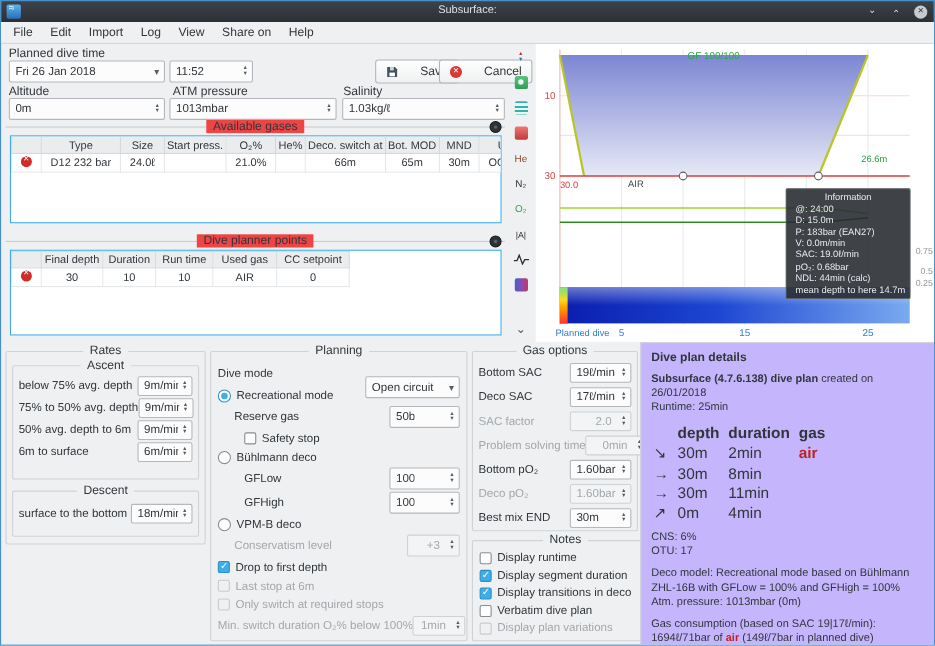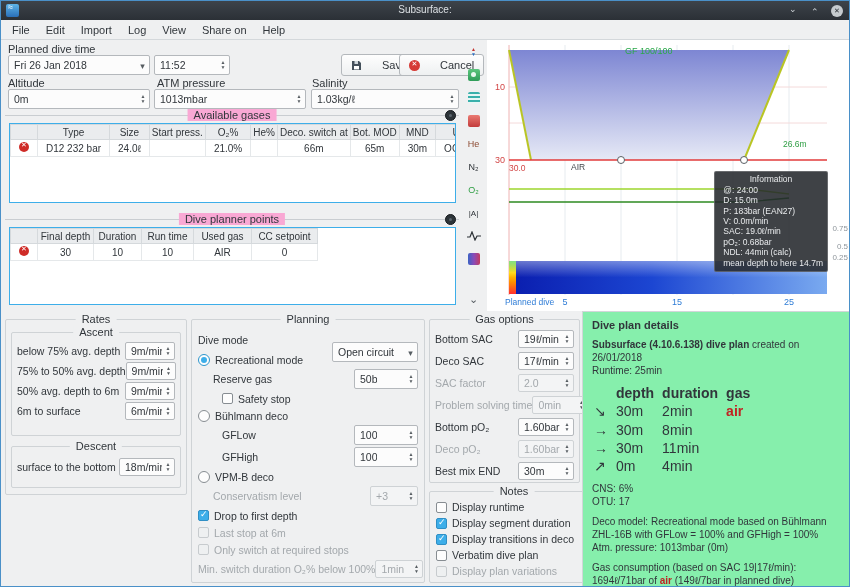--- a/index.html
+++ b/index.html
@@ -29,21 +29,21 @@
   .ctrl { display:inline-flex; align-items:center; height:20px; background:#fcfcfc;
     border:1px solid #b4b8bc; border-radius:2px; overflow:hidden; flex:none; }
   .ctrl .val { flex:1; padding:0 5px; white-space:nowrap; overflow:hidden; font-size:10.5px; }
   .combo .arrow { width:13px; text-align:center; color:#565c61; }
   .combo .arrow::after { content:"▾"; font-size:9px; }
   .spin .btns { width:12px; height:100%; display:flex; flex-direction:column;
     align-items:center; justify-content:center; color:#565c61; }
   .spin .btns::before { content:"▲"; font-size:5px; line-height:5px; }
   .spin .btns::after  { content:"▼"; font-size:5px; line-height:5px; }
   .ctrl.dis { background:#f3f4f5; border-color:#ced2d5; }
-  .ctrl.dis .val { color:#a3a8ac; }
+  .ctrl.dis .val { color:#a3a8ac;text-align:right; }
   .btn { position:absolute; height:22px; display:flex; align-items:center; gap:20px; padding:0 9px;
     background:linear-gradient(#fefefe,#eef0f1); border:1px solid #b4b8bc; border-radius:3px; }
   .cancel-glyph { width:11px; height:11px; border-radius:50%; background:#d63a35; position:relative; flex:none; }
   .cancel-glyph::after { content:"✕"; position:absolute; left:2.5px; top:0; color:#fff; font-size:7px; }
   .dis-text { color:#a3a8ac; }
 
   
   .cb { width:11px; height:11px; border:1px solid #878d92; border-radius:2px; background:#fdfdfd;
     display:inline-block; flex:none; position:relative; margin-right:5px; }
   .cb.checked { background:#3daee9; border-color:#2f8fc5; }
@@ -51,21 +51,21 @@
   .cb.dis { background:#eef0f1; border-color:#c7cbce; }
   .radio { width:12px; height:12px; border:1px solid #878d92; border-radius:50%; background:#fdfdfd;
     display:inline-block; flex:none; position:relative; margin-right:5px; }
   .radio.sel { border-color:#2e96cc; }
   .radio.sel::after { content:""; position:absolute; inset:2px; border-radius:50%; background:#3daee9; }
 
   
   .flatgroup { position:absolute; }
   .fg-line { position:absolute; top:6px; left:0; right:0; height:1px; background:#c9cdd1; }
   .fg-title { position:absolute; top:0; left:50%; transform:translateX(-50%);
-    background:#f9a8d4; padding:0 6px; white-space:nowrap; }
+    background:#ef4444; padding:0 6px; white-space:nowrap; }
   .gb-add { position:absolute; top:1px; right:3px; width:11px; height:11px; border-radius:50%;
     background:#2d3439; border:1px solid #16191c; }
   .gb-add::after { content:""; position:absolute; inset:3px; border-radius:50%; background:#5a646c; }
   .tablebox { position:absolute; background:#fff; border:1px solid #3daee9; overflow:hidden; }
   table.grid { border-collapse:collapse; table-layout:fixed; }
   .grid th { background:#eaecee; border:1px solid #d5d9dc; font-weight:normal; font-size:10px;
     padding:1px 2px; height:15px; overflow:hidden; white-space:nowrap; }
   .grid td { border:1px solid #e5e8ea; font-size:10px; text-align:center; padding:1px 8px;
     height:17px; background:#fff; overflow:hidden; white-space:nowrap; }
   .del-icon { display:inline-block; width:10px; height:10px; border-radius:50%; background:#cf2b27; position:relative; }
@@ -113,21 +113,21 @@
   .panel-body { position:absolute; inset:0; padding:11px 7px 4px; display:flex; flex-direction:column; }
   .p-row { display:flex; align-items:center; min-height:15px; margin-bottom:2px; }
   .p-row .lab { font-size:10.5px; }
   .ind1 { padding-left:15px; } .ind2 { padding-left:24px; }
   .ml-auto { margin-left:auto; }
   .w86 { width:86px;margin-top:23px; } .w64 { width:64px;gap:28px; } .w52 { width:56px; }
   .w50 { width:50px; } .w48 { width:48px; } .h18 { height:18px; }
   .tiny { font-size:9px; }
 
   #details-panel { position:absolute; left:581px; top:310px; width:269px; height:277px;
-    background:#86efac; border:1px solid #d2d6d9; padding:5px 9px; overflow:hidden; font-size:10px; line-height:1.3; }
+    background:#c4b5fd; border:1px solid #d2d6d9; padding:5px 9px; overflow:hidden; font-size:10px; line-height:1.3; }
   .dp-title { font-weight:bold; font-size:11px; margin:1px 0 6px; }
   .plan-table { border-collapse:collapse; margin:7px 0 7px 2px; font-size:14px; }
   .plan-table th { font-weight:bold; text-align:left; padding:0 8px 0 0; }
   .plan-table td { padding:0 8px 0 0; }
   .gas-red { color:#c02222; font-weight:bold; }
   .dp-block { margin-top:7px; }
 </style>
 </head>
 <body>
 
@@ -598,21 +598,21 @@
         </div>
       <div class="p-row" style="min-height:14px">
           <span class="cb dis"></span>
           <span class="lab tiny dis-text">Display plan variations</span>
         </div>
     </div>
   </div>
 
   <div id="details-panel">
     <div class="dp-title">Dive plan details</div>
-    <div><b>Subsurface (4.10.6.138) dive plan</b><span> created on 26/01/2018</span></div>
+    <div><b>Subsurface (4.7.6.138) dive plan</b><span> created on 26/01/2018</span></div>
     <div>Runtime: 25min</div>
     <table class="plan-table">
       <tbody>
           <tr>
         <th></th>
         <th>depth</th>
         <th>duration</th>
         <th>gas</th>
       </tr>
       <tr>

